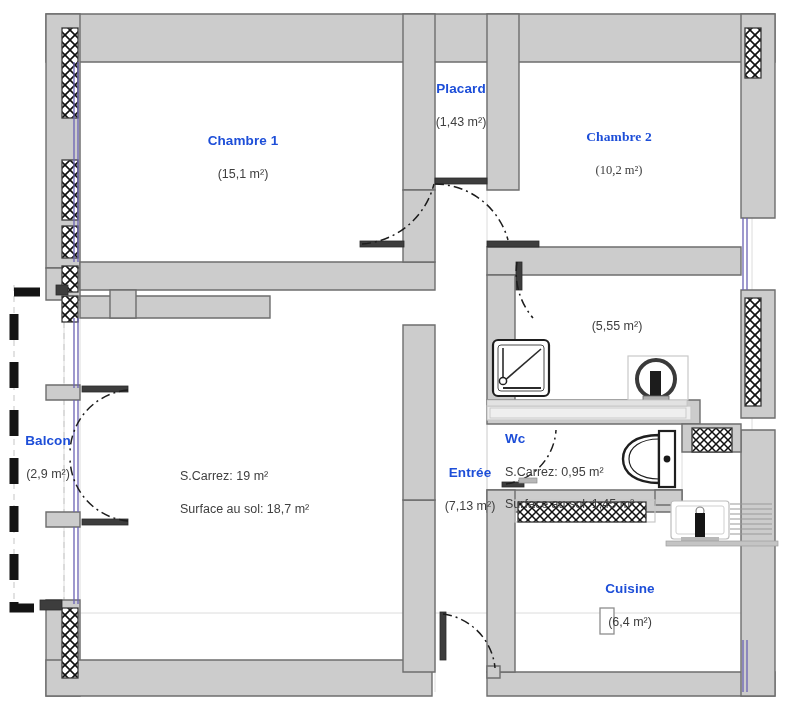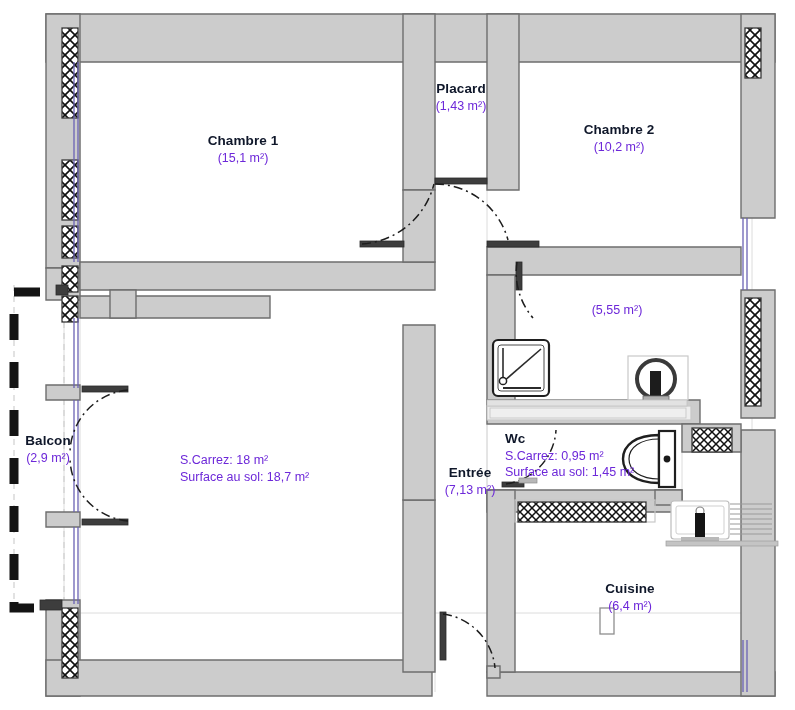--- a/index.html
+++ b/index.html
@@ -26,27 +26,28 @@
     position: absolute;
     text-align: center;
     line-height: 1.32;
     white-space: nowrap;
     pointer-events: none;
   }
   .room-label .rl-name {
     display: block;
     font-size: 13.5px;
     font-weight: bold;
-    color: #0f172a;
+    color: #1d4ed8;
     letter-spacing: 0.1px;
   }
   .room-label .rl-area {
     display: block;
     font-size: 12.5px;
-    color: #6d28d9;
+    color: #404040;
+    margin-top: 16px;
   }
   .room-label.left-align {
     text-align: left;
   }
   .room-label.left-align .rl-name,
   .room-label.left-align .rl-area {
     text-align: left;
   }
 </style>
 </head>
@@ -247,36 +248,36 @@
   <div class="room-label" style="left:163px; top:132px; width:160px;">
     <span class="rl-name">Chambre 1</span>
     <span class="rl-area">(15,1 m²)</span>
   </div>
 
   <div class="room-label" style="left:411px; top:80px; width:100px;">
     <span class="rl-name">Placard</span>
     <span class="rl-area">(1,43 m²)</span>
   </div>
 
-  <div class="room-label" style="left:539px; top:121px; width:160px;">
+  <div class="room-label" style="left:539px; top:128px; width:160px;font-family:Liberation Serif, serif;">
     <span class="rl-name">Chambre 2</span>
     <span class="rl-area">(10,2 m²)</span>
   </div>
 
   <div class="room-label" style="left:537px; top:302px; width:160px;">
     <span class="rl-area">(5,55 m²)</span>
   </div>
 
   <div class="room-label" style="left:0px; top:432px; width:96px;">
     <span class="rl-name">Balcon</span>
     <span class="rl-area">(2,9 m²)</span>
   </div>
 
   <div class="room-label left-align" style="left:180px; top:452px; width:230px;">
-    <span class="rl-area">S.Carrez: 18 m²</span>
+    <span class="rl-area">S.Carrez: 19 m²</span>
     <span class="rl-area">Surface au sol: 18,7 m²</span>
   </div>
 
   <div class="room-label left-align" style="left:505px; top:430px; width:200px;">
     <span class="rl-name">Wc</span>
     <span class="rl-area">S.Carrez: 0,95 m²</span>
     <span class="rl-area">Surface au sol: 1,45 m²</span>
   </div>
 
   <div class="room-label" style="left:410px; top:464px; width:120px;">

